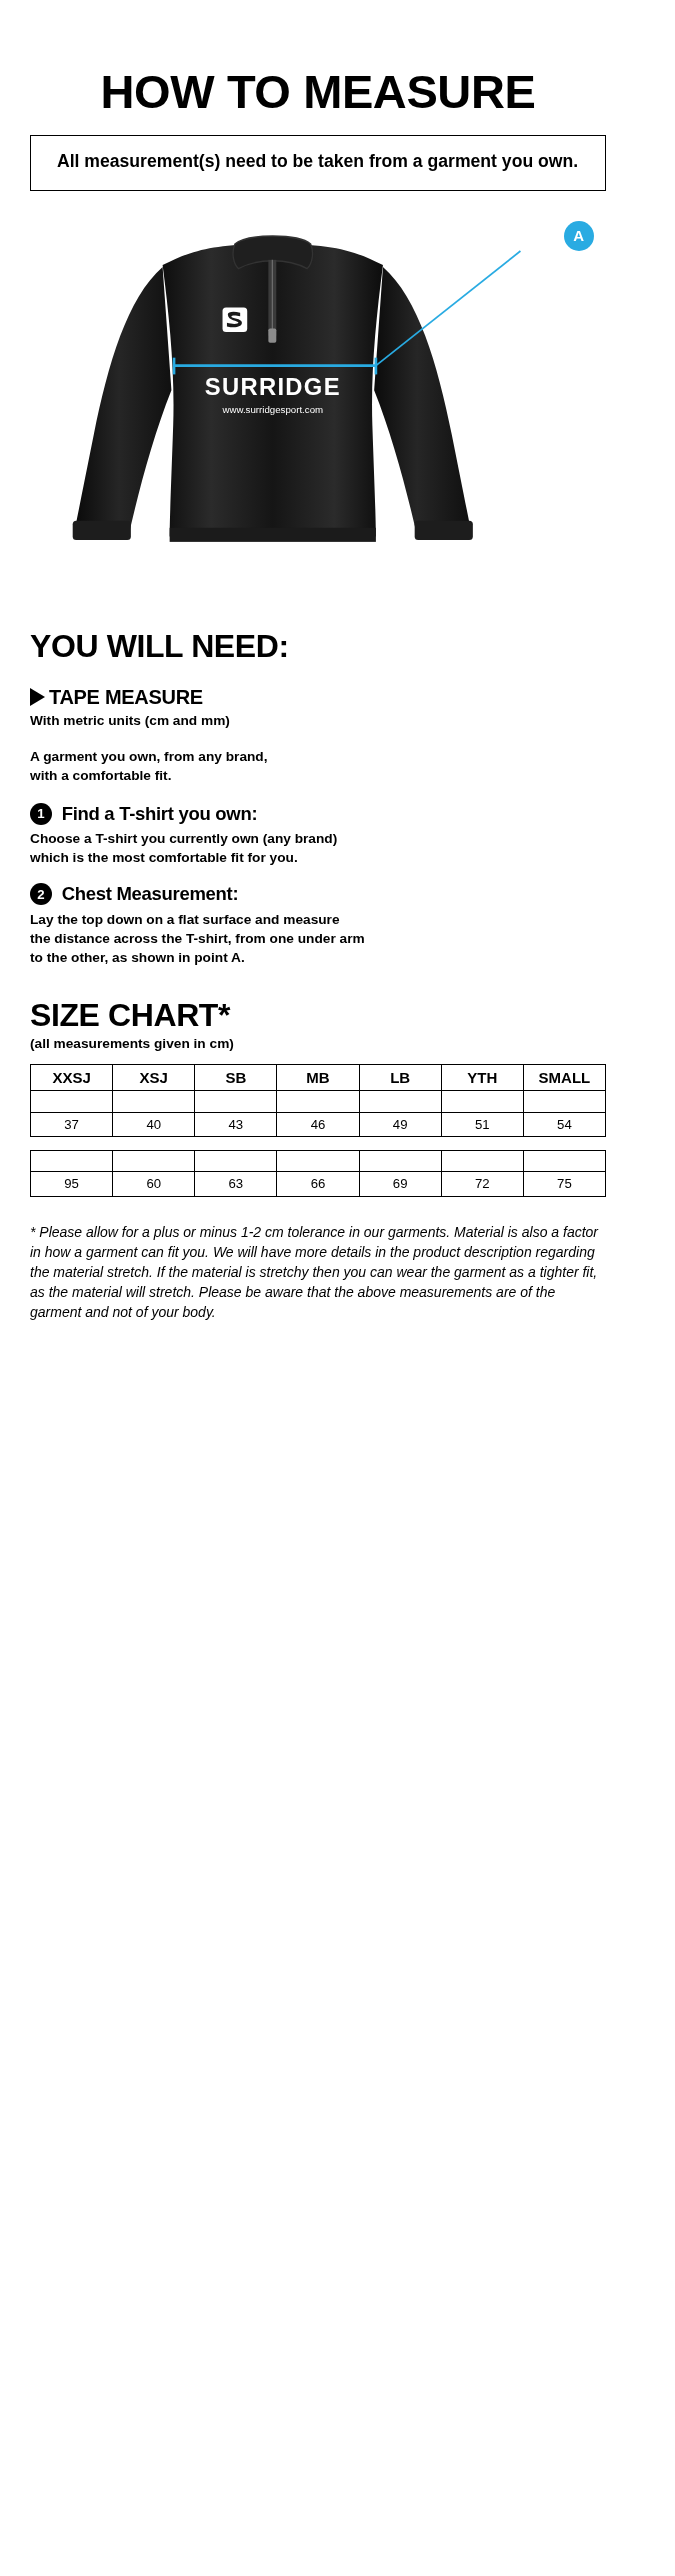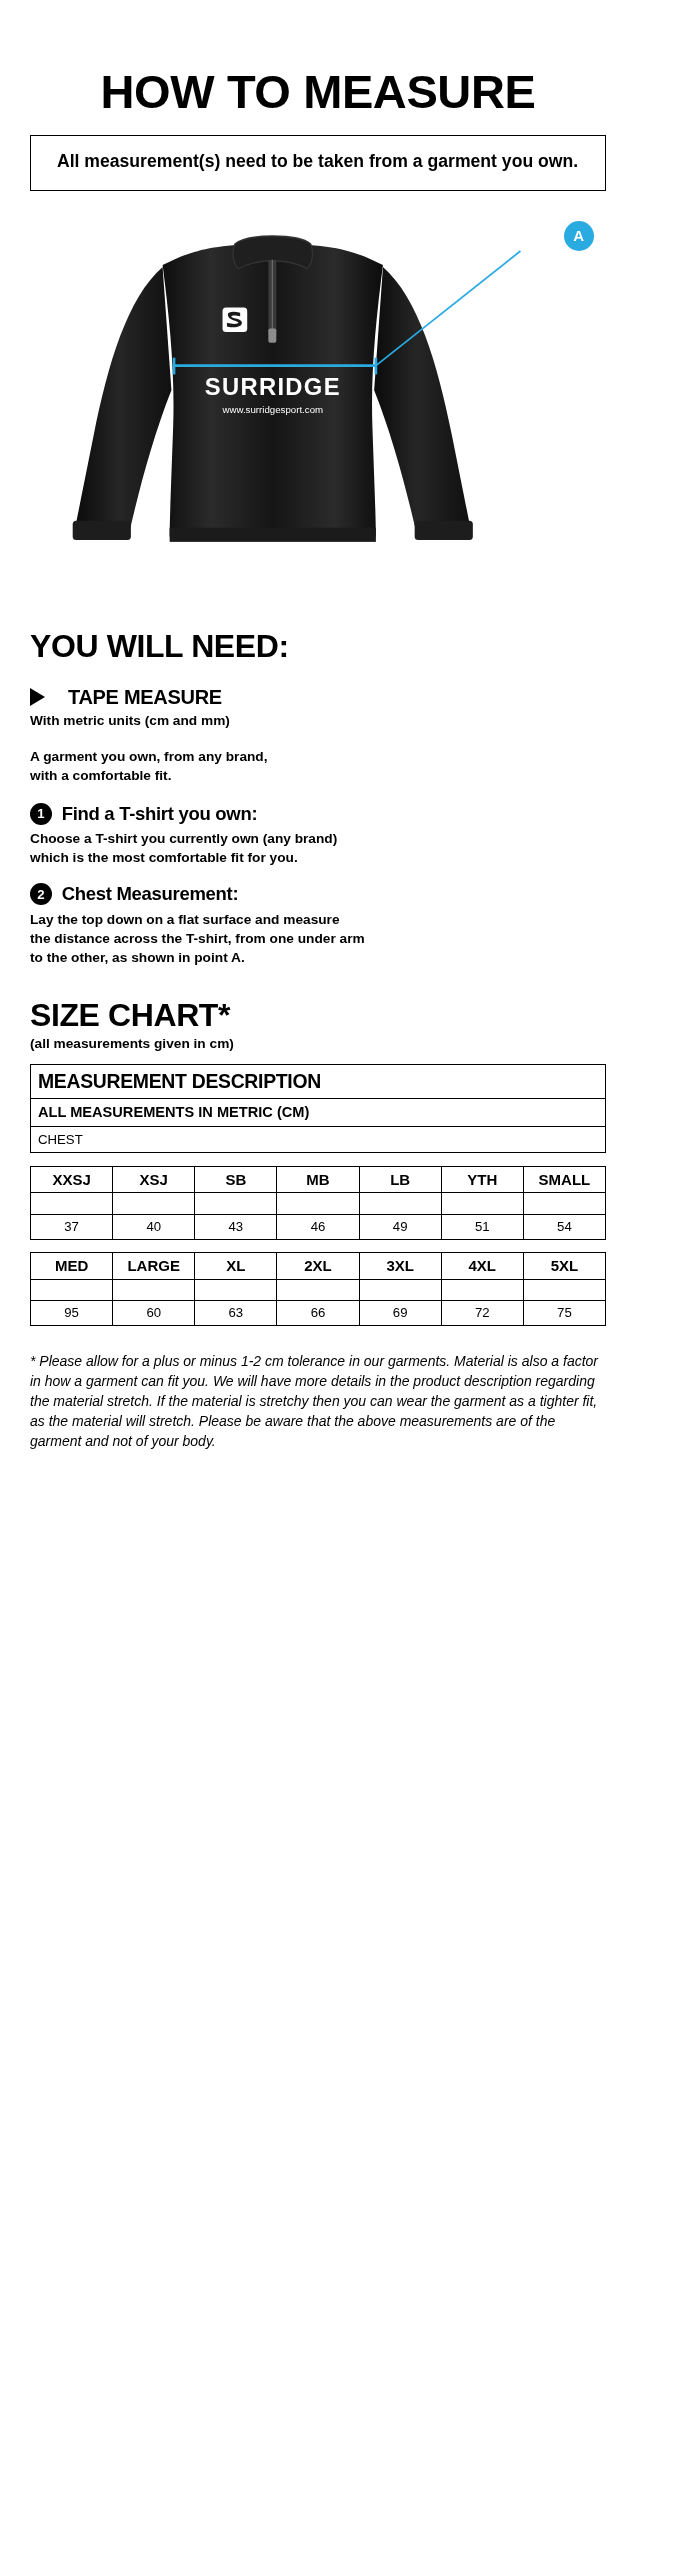--- a/index.html
+++ b/index.html
@@ -68,21 +68,21 @@
     font-weight:bold;
     margin:5.3px 0 21px 0;
     letter-spacing:-0.4px;
   }
   .need-item{
     margin-bottom:17.6px;
   }
   .need-head{
     display:flex;
     align-items:center;
-    gap:23px;
+    gap:4px;
     margin-bottom:3.5px;
   }
   .tri{
     width:0;height:0;
     border-top:9.7px solid transparent;
     border-bottom:9.7px solid transparent;
     border-left:15px solid #000;
   }
   .need-title{
     font-size:20px;
@@ -278,33 +278,20 @@
       <span class="step-title">Chest Measurement:</span>
     </div>
     <div class="step-body" style="white-space:pre-line">Lay the top down on a flat surface and measure
 the distance across the T-shirt, from one under arm
 to the other, as shown in point A.</div>
   </div>
 
   <div class="chart-title">SIZE CHART*</div>
   <div class="chart-sub">(all measurements given in cm)</div>
 
-  <table class="desc-table">
-    <tbody>
-        <tr>
-      <td class="desc-head">MEASUREMENT DESCRIPTION</td>
-    </tr>
-    <tr>
-      <td class="desc-row2">ALL MEASUREMENTS IN METRIC (CM)</td>
-    </tr>
-    <tr>
-      <td class="desc-row3">CHEST</td>
-    </tr>
-  </tbody>
-    </table>
 
   <table class="size-table">
     <tbody>
         <tr>
       <td class="hdr">XXSJ</td>
       <td class="hdr">XSJ</td>
       <td class="hdr">SB</td>
       <td class="hdr">MB</td>
       <td class="hdr">LB</td>
       <td class="hdr">YTH</td>
@@ -326,29 +313,20 @@
       <td class="val">46</td>
       <td class="val">49</td>
       <td class="val">51</td>
       <td class="val">54</td>
     </tr>
   </tbody>
     </table>
 
   <table class="size-table">
     <tbody>
-        <tr>
-      <td class="hdr">MED</td>
-      <td class="hdr">LARGE</td>
-      <td class="hdr">XL</td>
-      <td class="hdr">2XL</td>
-      <td class="hdr">3XL</td>
-      <td class="hdr">4XL</td>
-      <td class="hdr">5XL</td>
-    </tr>
     <tr class="spacer">
       <td></td>
       <td></td>
       <td></td>
       <td></td>
       <td></td>
       <td></td>
       <td></td>
     </tr>
     <tr>

